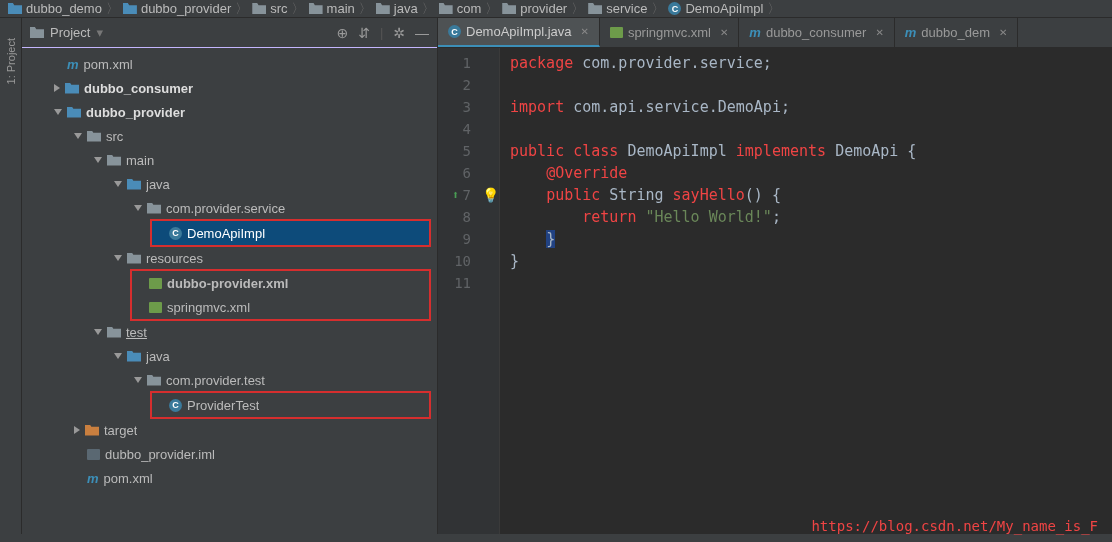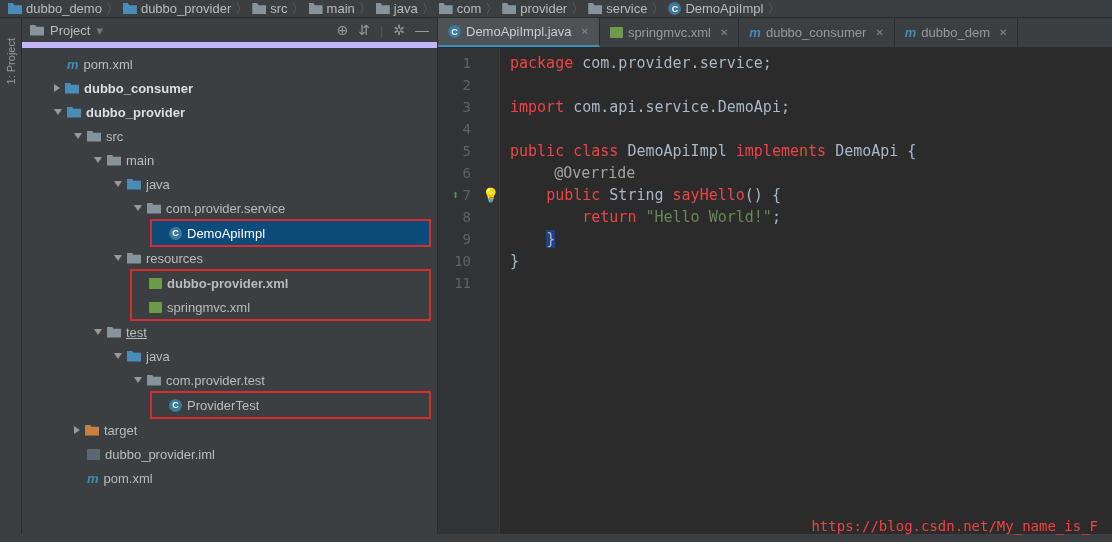--- a/index.html
+++ b/index.html
@@ -54,21 +54,21 @@
   width: 416px;
   background: #3c3f41;
   border-right: 1px solid #2b2b2b;
   position: relative;
 }
 .sidebar-header {
   height: 30px;
   display: flex;
   align-items: center;
   padding: 0 8px;
-  border-bottom: 6px solid #c4b5fd;
+  border-bottom: 1px solid #c4b5fd;
 }
 .sidebar-title { display: flex; align-items: center; gap: 6px; flex: 1; }
 .sidebar-toolbar { display: flex; gap: 10px; align-items: center; color: #9a9a9a; }
 .tool-btn { cursor: pointer; font-size: 14px; }
 .tree { padding: 4px 0; }
 .tree-row {
   display: flex;
   align-items: center;
   height: 24px;
   padding-right: 6px;
@@ -130,21 +130,21 @@
 .code {
   flex: 1;
   font-family: "Consolas", monospace;
   font-size: 15px;
   line-height: 22px;
   padding: 4px 10px;
   color: #a9b7c6;
   white-space: pre;
 }
 .kw { color: #ef4444; }
-.ann { color: #a3a3a3; margin-left: 8px; }
+.ann { color: #ef4444; }
 .str { color: #6a8759; }
 .id  { color: #ef4444; }
 .typ { color: #a9b7c6; }
 .caret-bg { background: #214283; }
 .watermark {
   position: absolute;
   bottom: 8px;
   right: 14px;
   color: #ef4444;
   font-size: 14px;

